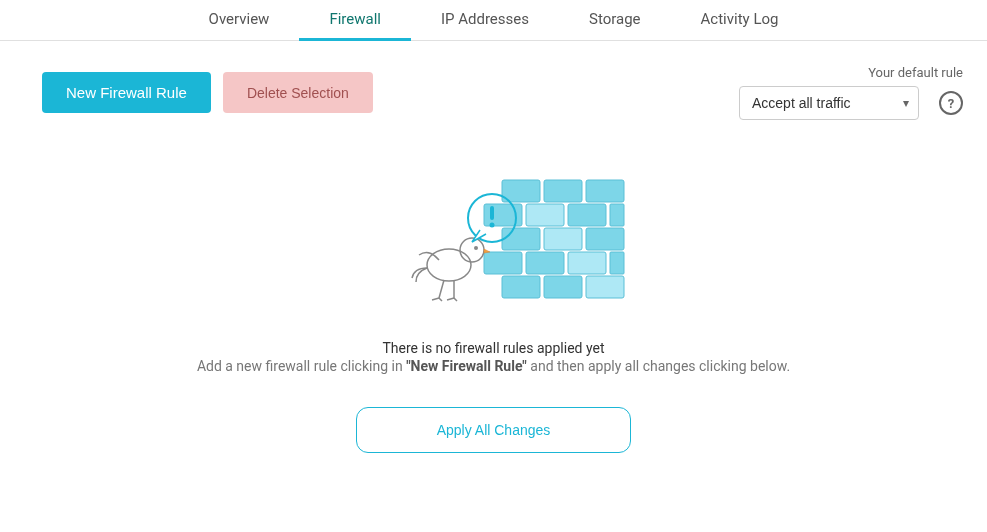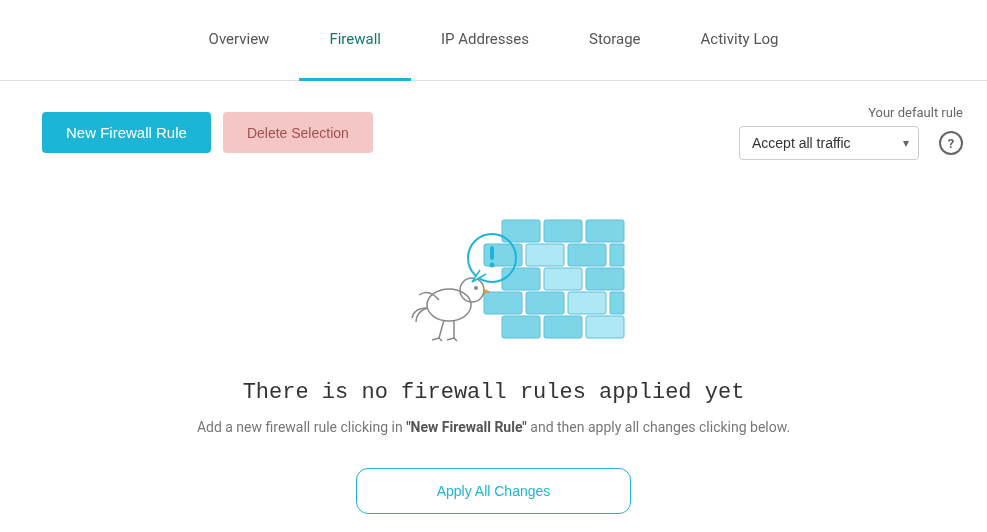--- a/index.html
+++ b/index.html
@@ -12,21 +12,21 @@
     }
 
     
     .nav-tabs {
       display: flex;
       justify-content: center;
       border-bottom: 1px solid #e0e0e0;
       padding: 0 20px;
     }
     .nav-tab {
-      padding: 30px 30px;
+      padding: 10px 30px;
       font-size: 15px;
       color: #555;
       cursor: pointer;
       border-bottom: 3px solid transparent;
       margin-bottom: -1px;
       text-decoration: none;
     }
     .nav-tab.active {
       color: #0f766e;
       border-bottom: 3px solid #1bb6d6;
@@ -128,25 +128,23 @@
       width: 280px;
       height: 160px;
     }
 
     
     .empty-state {
       text-align: center;
       padding: 0 20px;
     }
     .empty-state-title {
-      font-size: 22px;
+      font-size: 14px;
       color: #333;
-      margin-bottom: 12px;
       font-weight: 400;
-      font-family: Liberation Mono, monospace;
     }
     .empty-state-desc {
       font-size: 14px;
       color: #777;
       margin-bottom: 30px;
       line-height: 1.5;
     }
     .empty-state-desc strong {
       color: #555;
     }

